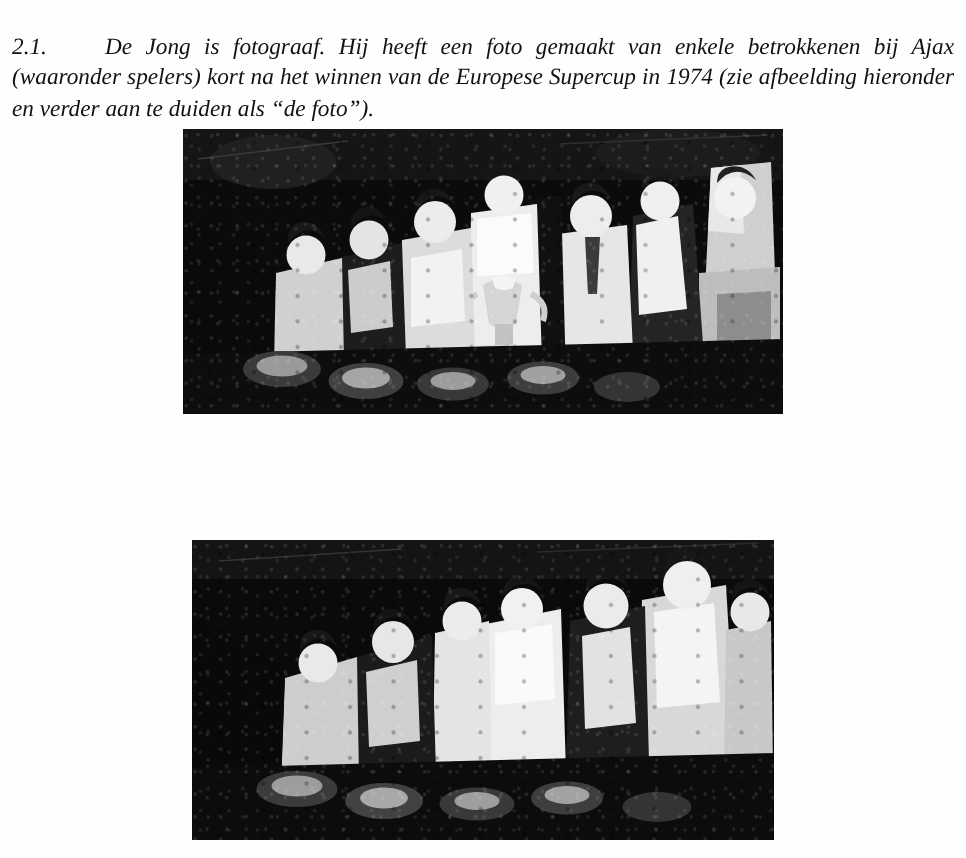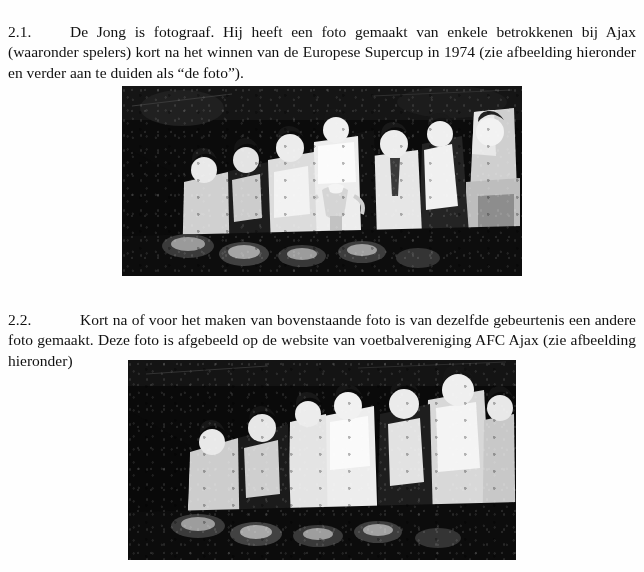--- a/index.html
+++ b/index.html
@@ -31,20 +31,21 @@
     display: inline-block;
     width: 62px;
   }
   .para .num.wide {
     width: 72px;
   }
   #para-2-1 {
     left: 8px;
     top: 6px;
     width: 628px;
+    font-style: italic;
   }
   #para-2-2 {
     left: 8px;
     top: 294px;
     width: 628px;
   }
   .photo {
     position: absolute;
     background: #0c0c0c;
     overflow: hidden;
@@ -155,23 +156,20 @@
       <ellipse cx="240" cy="166" rx="24" ry="11" fill="#3d3d3d"></ellipse>
       <ellipse cx="240" cy="164" rx="15" ry="6" fill="#a0a0a0"></ellipse>
       <ellipse cx="296" cy="172" rx="22" ry="10" fill="#343434"></ellipse>
 
       <path d="M10 20 L110 8" stroke="#3a3a3a" stroke-width="1" fill="none"></path>
       <path d="M250 10 L390 4" stroke="#303030" stroke-width="1" fill="none"></path>
     </svg>
     <div class="grain"></div>
   </div>
 
-  <p class="para" id="para-2-2">
-    <span class="num wide">2.2.</span><span>Kort na of voor het maken van bovenstaande foto is van dezelfde gebeurtenis een andere foto gemaakt. Deze foto is afgebeeld op de website van voetbalvereniging AFC Ajax (zie afbeelding hieronder)</span>
-  </p>
 
   <div class="photo" id="photo-2">
     <svg viewBox="0 0 388 200" preserveAspectRatio="none">
       <rect x="0" y="0" width="388" height="200" fill="#0a0a0a"></rect>
       <rect x="0" y="0" width="388" height="26" fill="#141414"></rect>
 
       <path d="M300 40 L356 30 L366 200 L296 200 Z" fill="#d8d8d8"></path>
       <path d="M308 48 L348 42 L352 108 L310 112 Z" fill="#f4f4f4"></path>
       <circle cx="330" cy="30" r="16" fill="#efefef"></circle>
       <path d="M315 22 q15 -18 31 -4 q-7 -14 -19 -13 q-13 1 -12 17 Z" fill="#171717"></path>

